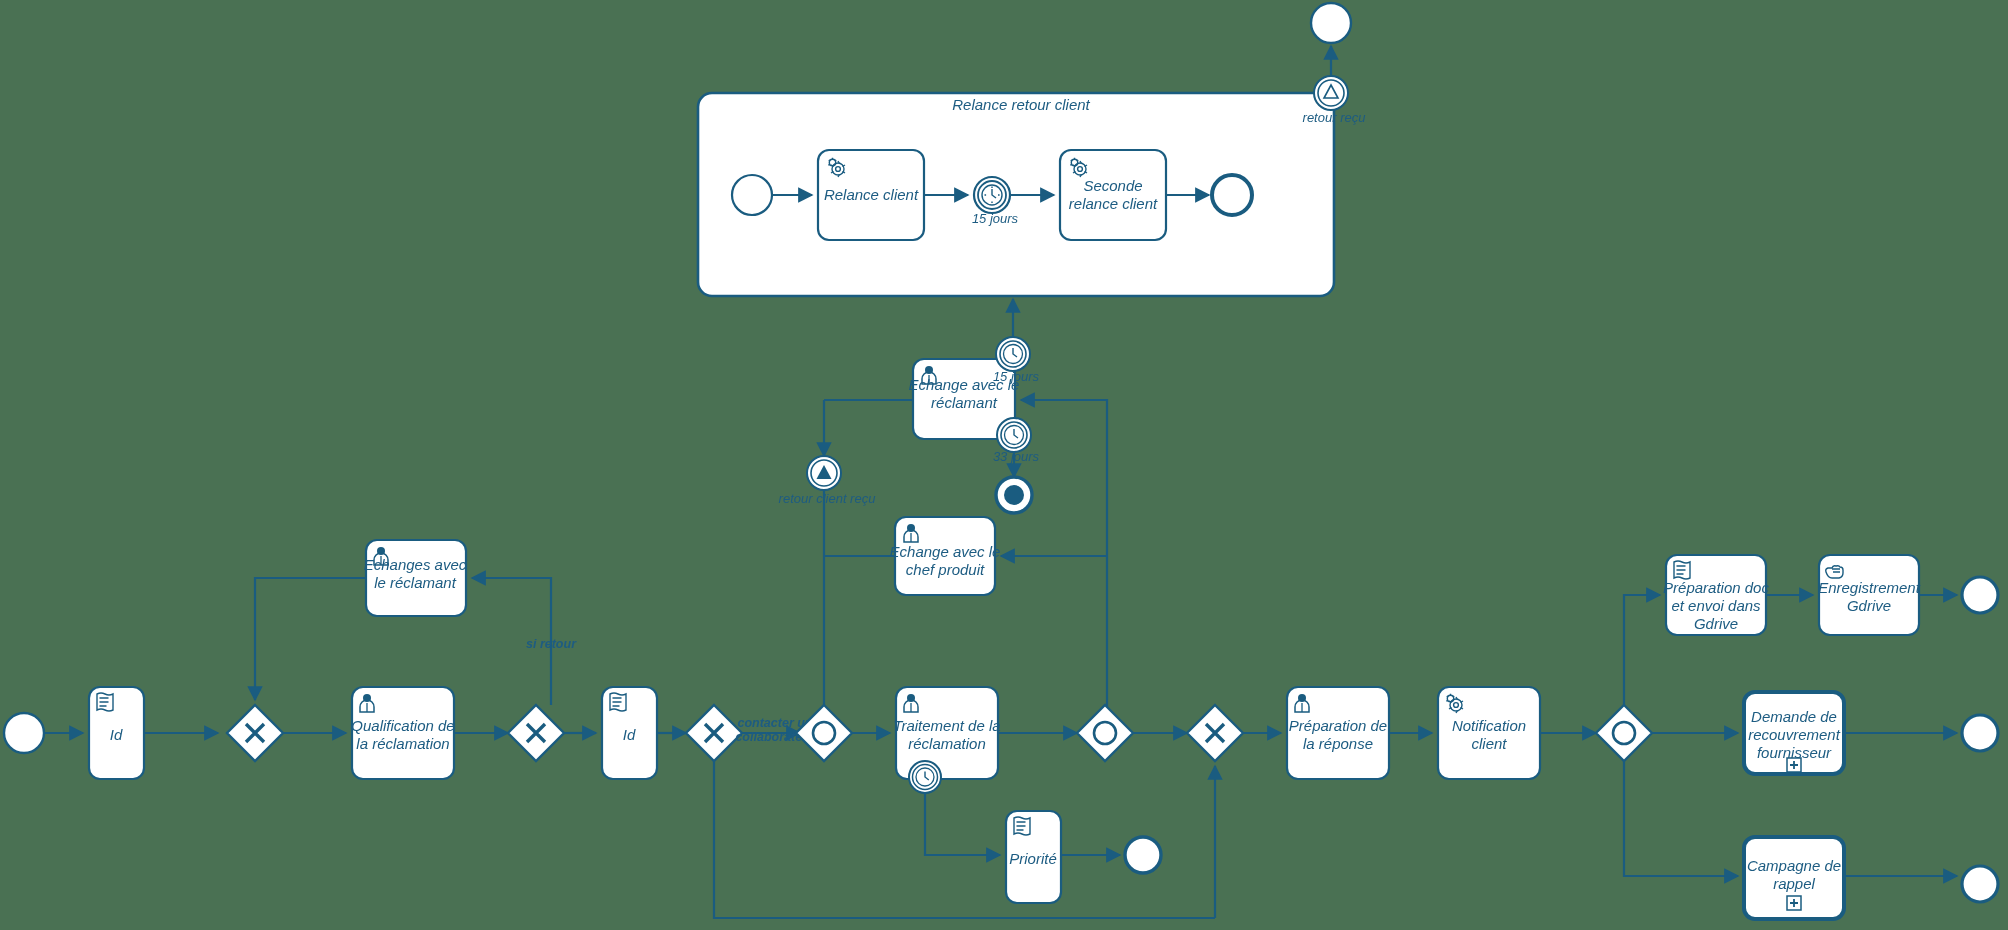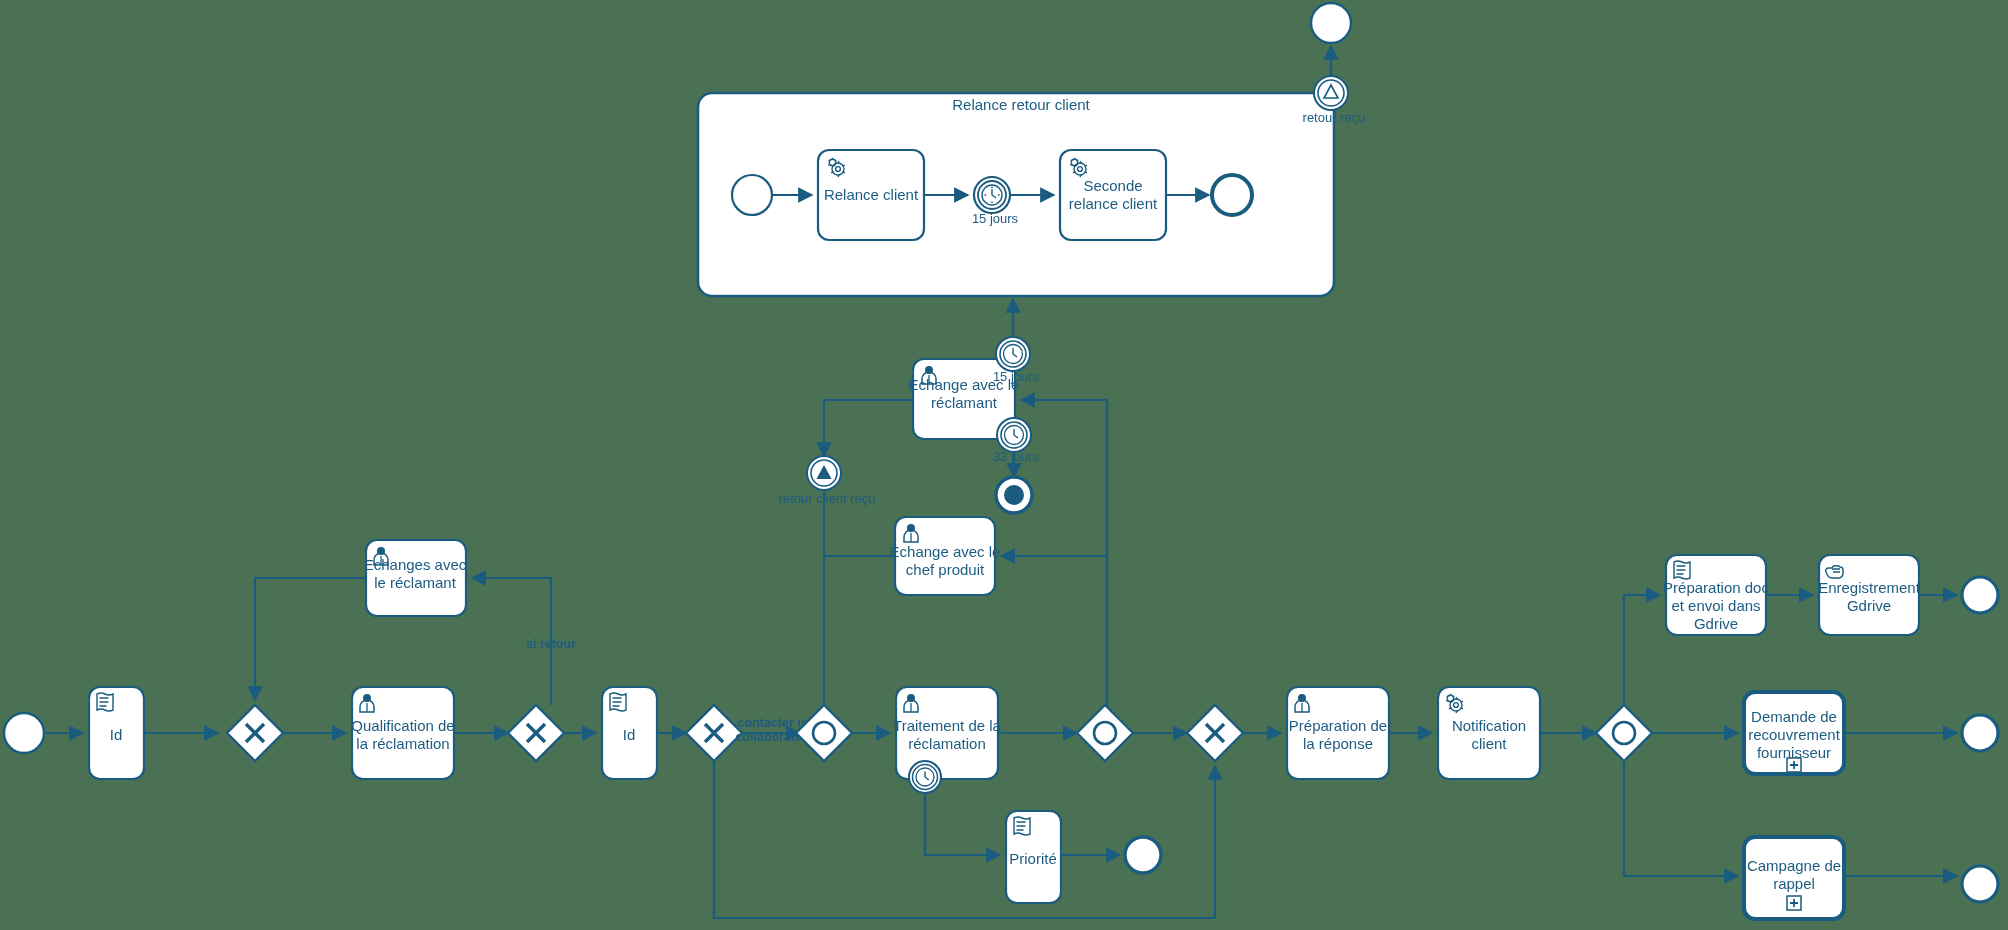--- a/index.html
+++ b/index.html
@@ -9,20 +9,21 @@
     width: 2008px;
     height: 930px;
     overflow: hidden;
     font-family: "Liberation Sans", sans-serif;
   }
   #canvas {
     position: relative;
     width: 2008px;
     height: 930px;
     background: #4a7153;
+    font-style: italic;
   }
   #bpmn-svg {
     position: absolute;
     left: 0;
     top: 0;
     width: 2008px;
     height: 930px;
   }
   .lbl {
     fill: #1d5c82;

